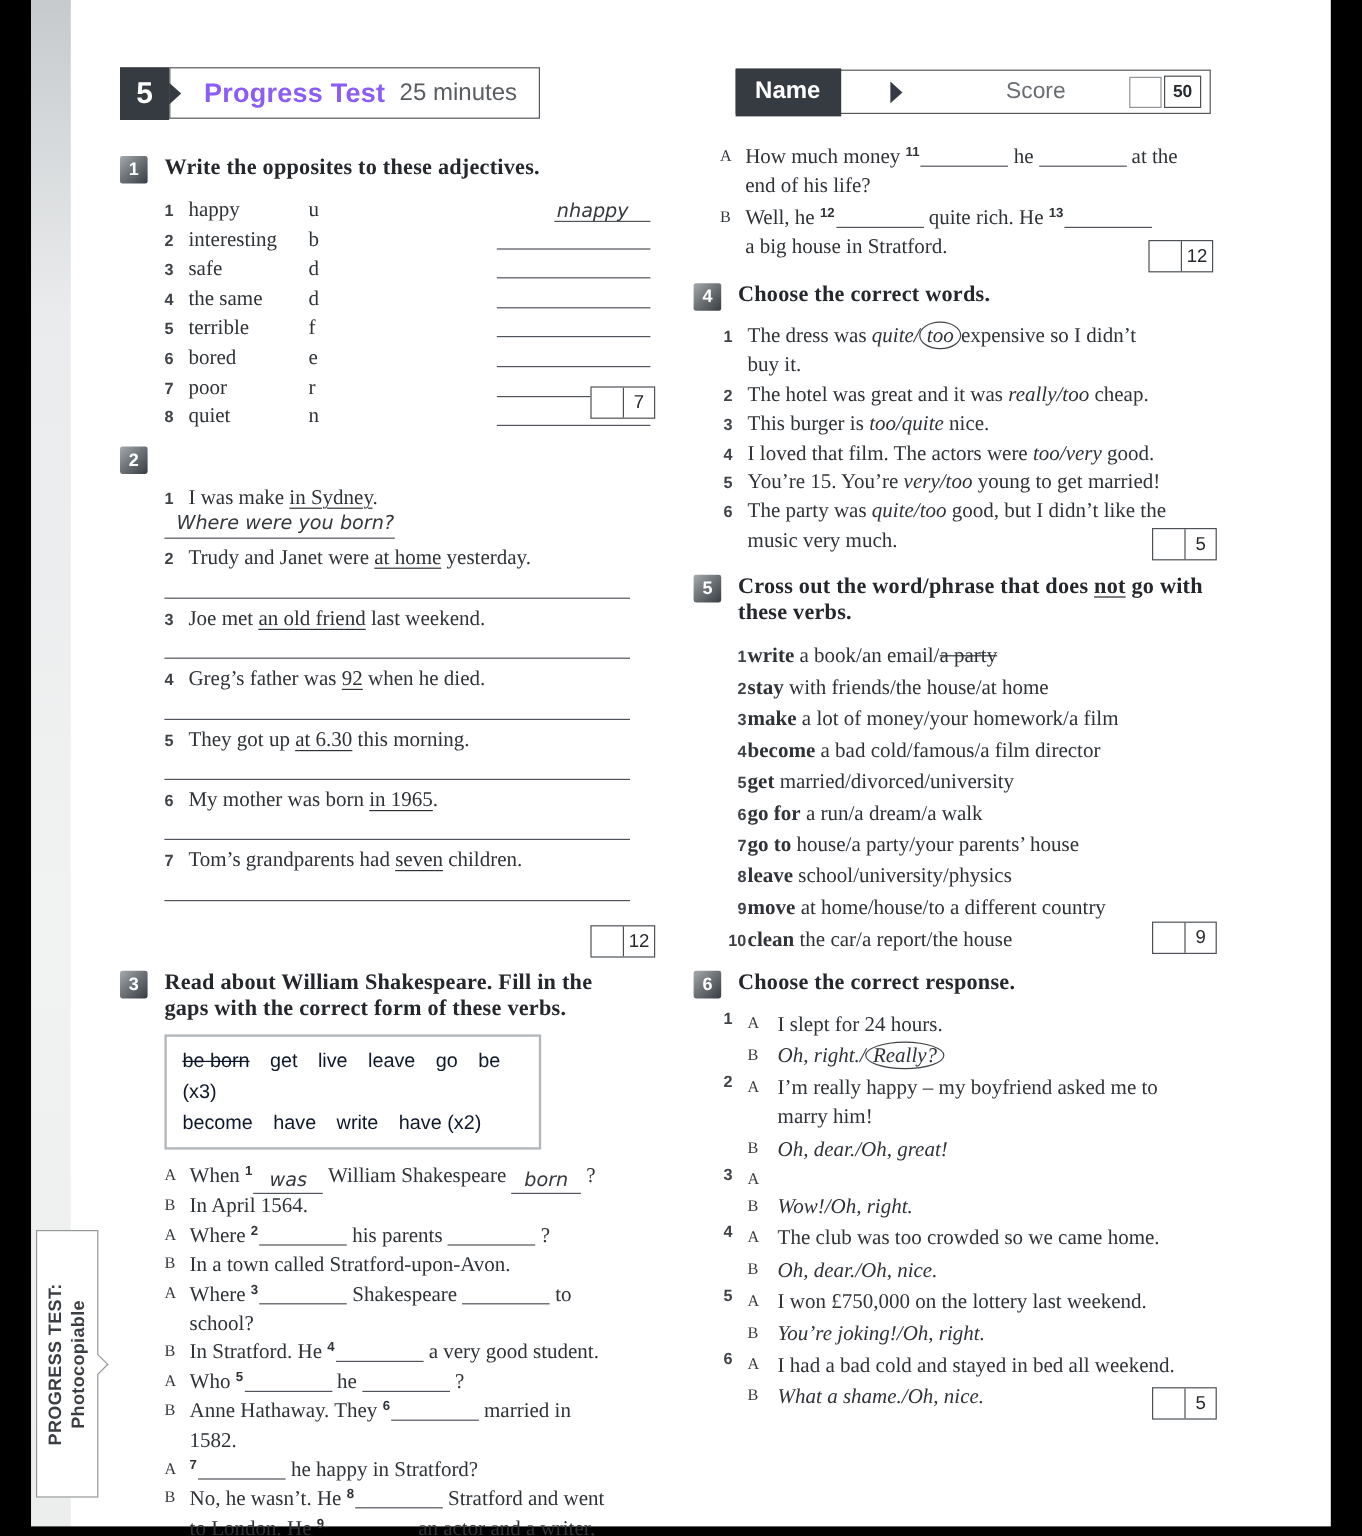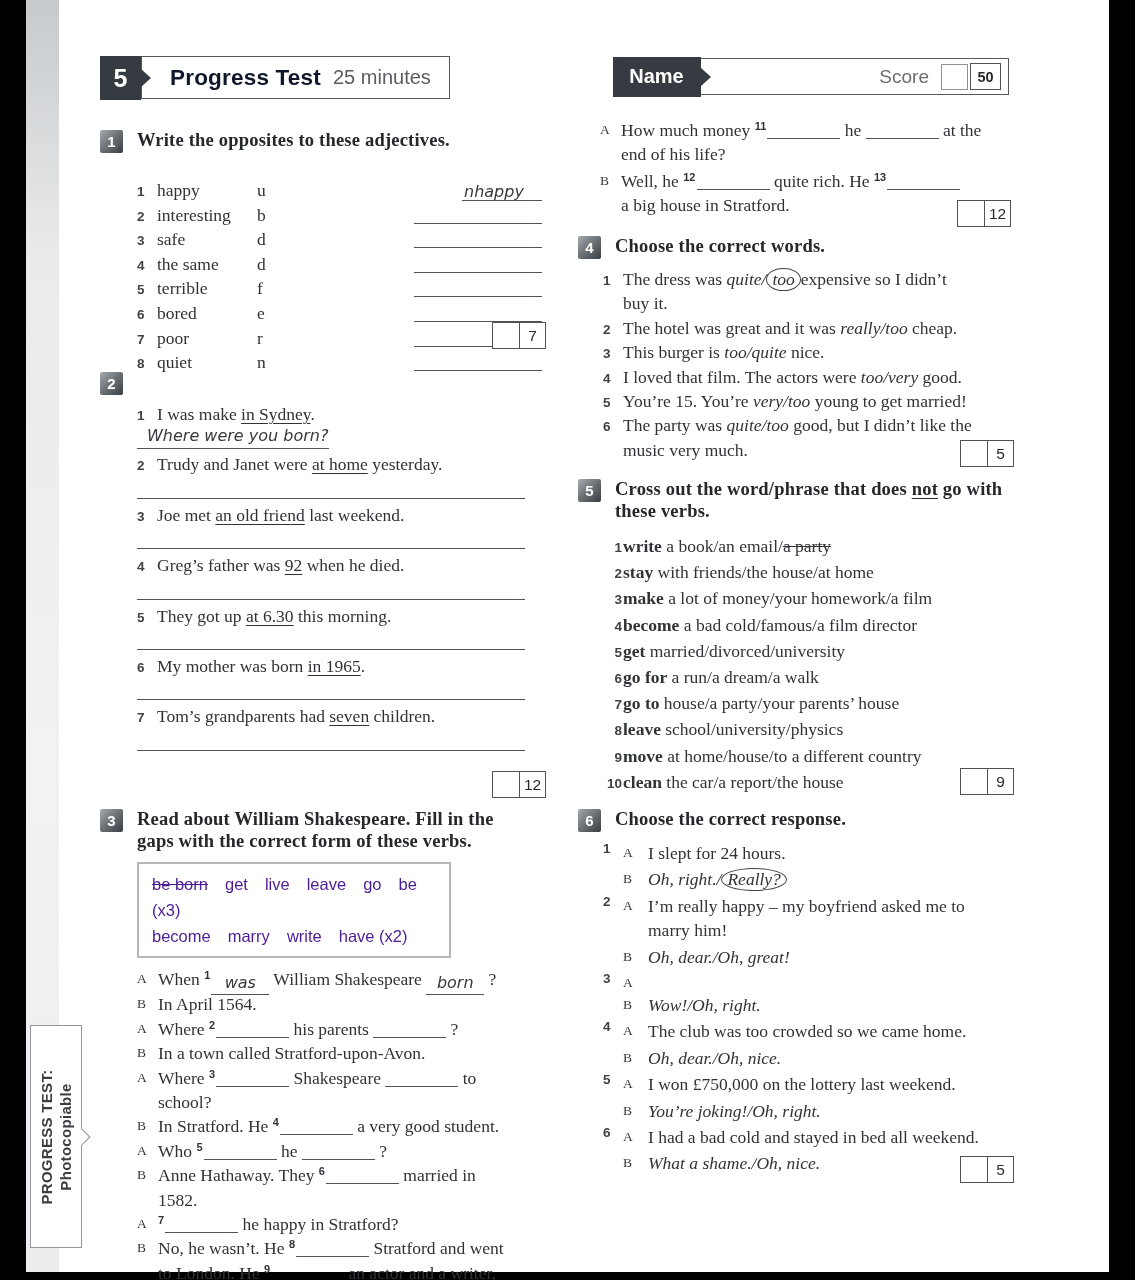--- a/index.html
+++ b/index.html
@@ -25,26 +25,26 @@
            color:#3a3e42;letter-spacing:.3px;}
 
   
   .unitbox{position:absolute;left:100px;top:56px;display:flex;}
   .unitnum{width:41px;height:44px;background:#363b41;color:#fff;
            font:bold 25px "Liberation Sans",sans-serif;display:flex;align-items:center;justify-content:center;}
   .headerbox{position:relative;border:1.5px solid #55585c;height:41px;box-sizing:content-box;
            display:flex;align-items:center;background:#fff;padding:0 18px 0 28px;gap:12px;margin-left:0;}
   .unitarrow{position:absolute;left:-1px;top:50%;transform:translateY(-50%);width:0;height:0;
            border-top:9px solid transparent;border-bottom:9px solid transparent;border-left:10px solid #363b41;}
-  .ht1{font:bold 22.5px "Liberation Sans",sans-serif;color:#0f172a;letter-spacing:.2px;}
+  .ht1{font:bold 22.5px "Liberation Sans",sans-serif;color:#8b5cf6;letter-spacing:.2px;}
   .ht2{font:20px "Liberation Sans",sans-serif;color:#595d61;}
 
   
   .namebar{position:absolute;left:613px;top:58px;width:396px;height:37px;border:1.5px solid #55585c;
-           background:#fff;display:flex;align-items:center;box-sizing:border-box;}
+           background:#fff;display:flex;align-items:center;box-sizing:border-box;gap:41px;}
   .namebox{position:relative;height:40px;width:88px;flex:0 0 88px;background:#363b41;color:#fff;
            font:bold 20px "Liberation Sans",sans-serif;display:flex;align-items:center;justify-content:center;
            margin:-1.5px 0 -1.5px -1.5px;}
   .namearrow{width:0;height:0;border-top:9px solid transparent;border-bottom:9px solid transparent;
            border-left:10px solid #363b41;margin-left:0;}
   .scorelabel{font:19px "Liberation Sans",sans-serif;color:#6a6e72;margin-left:auto;margin-right:12px;}
   .scorecells{display:flex;margin-right:7px;align-items:center;gap:2px;}
   .scell1{width:27px;height:26px;border:1.5px solid #8f9397;background:#fff;box-sizing:border-box;}
   .scell2{width:31px;height:27px;border:1.5px solid #4e5256;box-sizing:border-box;display:flex;
            align-items:center;justify-content:center;font:bold 14.5px "Liberation Sans",sans-serif;color:#26292d;}
@@ -67,34 +67,34 @@
   .sup{font:bold 11px "Liberation Sans",sans-serif;vertical-align:6px;color:#2f3337;margin-right:1px;}
   .hand{font:italic 16px "DejaVu Sans",sans-serif;color:#35393d;}
 
   .gap{display:inline-block;width:73px;height:15px;border-bottom:1.4px solid #50545a;
        transform:translateY(3px);}
   .gapa{display:inline-block;min-width:50px;border-bottom:1.4px solid #50545a;transform:translateY(3px);
        text-align:center;padding:0 4px;}
 
   
   .ex1row{display:flex;align-items:baseline;height:24.6px;}
-  .w1{flex:0 0 100px;margin-top:16px;}
+  .w1{flex:0 0 100px;}
   .ansline{display:inline-block;width:128px;height:16px;border-bottom:1.4px solid #50545a;
        transform:translateY(3px);margin-left:1px;}
   .ansline.a1{width:80px;}
   .ansline .hand{position:relative;top:-2px;left:2px;}
 
   
   .rule{margin:8px 0 4px 37px;width:388px;border-bottom:1.4px solid #50545a;height:13px;}
   .ruletext{margin:0 0 3px 37px;width:192px;border-bottom:1.4px solid #50545a;height:23px;
        padding-left:10px;box-sizing:border-box;}
 
   
   .verbbox{border:2px solid #b5b8bb;margin:10px 0 9px 37px;padding:7px 13px;width:284px;
-       font:16.5px/26px "Liberation Sans",sans-serif;color:#4c1d95;}
+       font:16.5px/26px "Liberation Sans",sans-serif;color:#0f172a;}
   .vb{margin-right:17px;}
   .vb:last-child{margin-right:0;}
   .dline{display:flex;}
   .spk{width:21px;flex:0 0 21px;font:13.5px "Liberation Serif",serif;color:#34383c;padding-top:4px;}
   .dtext{flex:1;font-size:17.5px;line-height:24.4px;color:#2f3337;}
 
   
   .rows4{margin-left:25px;margin-top:8px;}
   .n5{text-align:right;padding-right:1px;box-sizing:border-box;}
   .ex6row{display:flex;margin-bottom:1.8px;}
@@ -252,21 +252,21 @@
       </div>
   </div>
 
   <div class="abs" id="ex3" style="left:100px;top:808px;width:448px;">
     <div class="titlerow">
       <div class="badge">3</div>
       <div class="extitle" style="width:380px;">Read about William Shakespeare. Fill in the gaps with the correct form of these verbs.</div>
     </div>
     <div class="verbbox">
       <div><span class="vb strike">be born</span><span class="vb">get</span><span class="vb">live</span><span class="vb">leave</span><span class="vb">go</span><span class="vb">be (x3)</span></div>
-      <div><span class="vb">become</span><span class="vb">marry</span><span class="vb">write</span><span class="vb">have (x2)</span></div>
+      <div><span class="vb">become</span><span class="vb">have</span><span class="vb">write</span><span class="vb">have (x2)</span></div>
     </div>
     <div style="margin-left:37px;">
       <div class="dline">
           <span class="spk">A</span>
           <div class="dtext"><span>When </span><span class="sup">1</span><span class="gapa"><span class="hand">was</span></span><span> William Shakespeare </span><span class="gapa"><span class="hand">born</span></span><span> ?</span></div>
         </div>
       <div class="dline">
           <span class="spk">B</span>
           <div class="dtext"><span>In April 1564.</span></div>
         </div>

